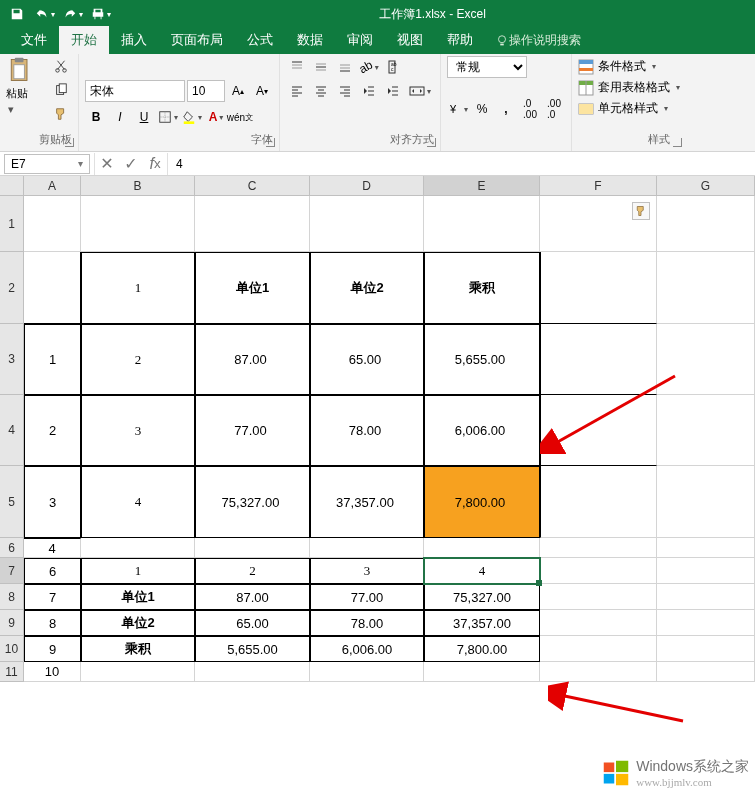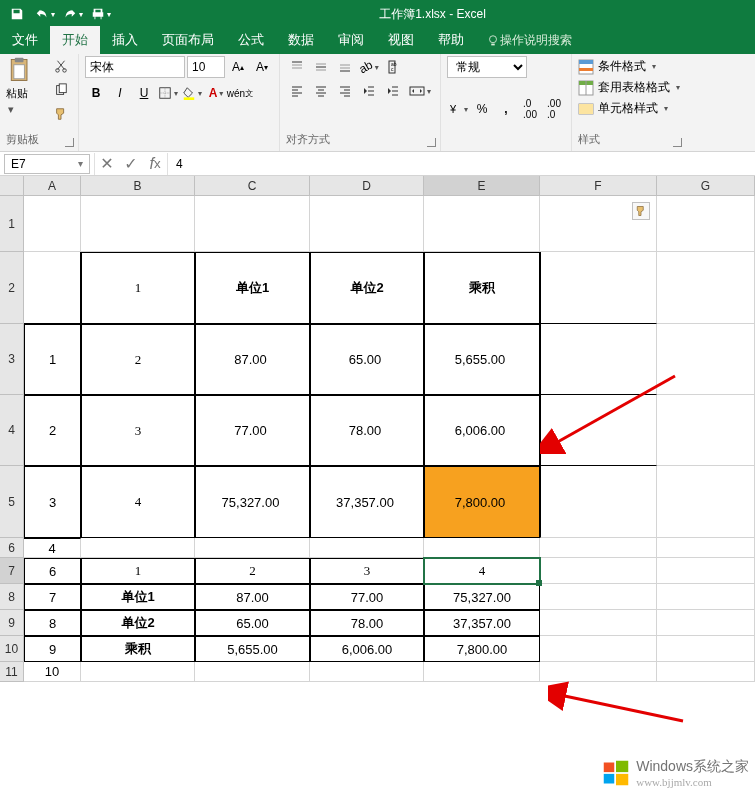--- a/index.html
+++ b/index.html
@@ -6,40 +6,40 @@
 body { background: #fff; width: 755px; height: 792px; overflow: hidden; position: relative; }
 
 
 .titlebar { height: 28px; background: #0f7b3f; display: flex; align-items: center; padding: 0 4px; }
 .titlebar .qat { display: flex; gap: 2px; align-items: center; }
 .titlebar .qat-btn { width: 26px; height: 24px; display: flex; align-items: center; justify-content: center; color: #fff; cursor: pointer; }
 .titlebar .qat-btn svg { width: 14px; height: 14px; fill: #fff; }
 .titlebar .title { flex: 1; text-align: center; color: #fff; font-size: 12px; }
 
 
-.ribbon-tabs { height: 26px; background: #0f7b3f; display: flex; align-items: flex-end; padding-left: 0; }
+.ribbon-tabs { height: 26px; background: #0f7b3f; display: flex; align-items: flex-end; padding-left: 9px; }
 .ribbon-tabs .tab { padding: 5px 12px; color: #fff; font-size: 13px; cursor: pointer; }
 .ribbon-tabs .tab.file { background: #0f7b3f; }
 .ribbon-tabs .tab.active { background: #f3f3f3; color: #217346; }
 .ribbon-tabs .tell-me { display: flex; align-items: center; gap: 0; color: #d8ecd9; font-size: 12px; padding: 5px 10px; }
 
 
 .ribbon { height: 98px; background: #f3f3f3; border-bottom: 1px solid #d4d4d4; display: flex; }
 .ribbon-group { border-right: 1px solid #e1e1e1; padding: 2px 6px 0 6px; display: flex; flex-direction: column; justify-content: space-between; }
-.ribbon-group .label { text-align: left; font-size: 11px; color: #666; padding: 2px 0 4px 0; position: relative; }
+.ribbon-group .label { text-align: right; font-size: 11px; color: #666; padding: 2px 0 4px 0; position: relative; }
 .ribbon-group .label::after { content: ""; position: absolute; right: -2px; bottom: 4px; width: 8px; height: 8px; border-right: 1px solid #888; border-bottom: 1px solid #888; }
 .ribbon-controls { display: flex; gap: 4px; align-items: flex-start; }
 
 .clipboard-big { width: 40px; display: flex; flex-direction: column; cursor: pointer; }
 .clipboard-big svg { width: 28px; height: 28px; }
 .clipboard-big span { font-size: 11px; margin-top: 2px; }
 .clipboard-small { display: flex; flex-direction: column; gap: 4px; }
 .clipboard-small .sm { width: 22px; height: 20px; display: flex; align-items: center; justify-content: center; cursor: pointer; }
 
-.font-group .row1 { display: flex; gap: 2px; align-items: flex-start; margin-bottom: 4px; }
+.font-group .row1 { display: flex; gap: 2px; align-items: flex-start; margin-bottom: 4px; margin-top: 24px; }
 .font-combo { border: 1px solid #c0c0c0; background: #fff; height: 22px; font-size: 12px; padding: 0 4px; }
 .font-name { width: 100px; }
 .font-size { width: 38px; }
 .sm-btn { width: 22px; height: 22px; border: 1px solid transparent; display: flex; align-items: center; justify-content: center; cursor: pointer; font-size: 12px; }
 .font-group .row2 { display: flex; gap: 2px; }
 
 .align-group .rows { display: flex; flex-direction: column; gap: 2px; }
 .align-group .row { display: flex; gap: 2px; }
 
 .number-group .rows { display: flex; flex-direction: column; gap: 20px; }
@@ -206,20 +206,21 @@
             </svg>
             <span class="drop-caret">▾</span>
           </div>
         <div class="sm-btn">
             <span style="color:#c00;font-weight:bold">A</span>
             <span class="drop-caret">▾</span>
           </div>
         <div class="sm-btn" style="font-size:10px">wén<br><span style="font-size:8px">文</span></div>
       </div>
     </div>
+    <div class="label">字体</div>
   </div>
 
   <div class="ribbon-group align-group">
     <div class="rows">
       <div class="row">
         <div class="sm-btn">
             <svg width="14" height="14">
               <line x1="2" y1="2" x2="12" y2="2" stroke="#333"></line>
               <line x1="2" y1="5" x2="12" y2="5" stroke="#999"></line>
               <line x1="2" y1="8" x2="12" y2="8" stroke="#999"></line>

